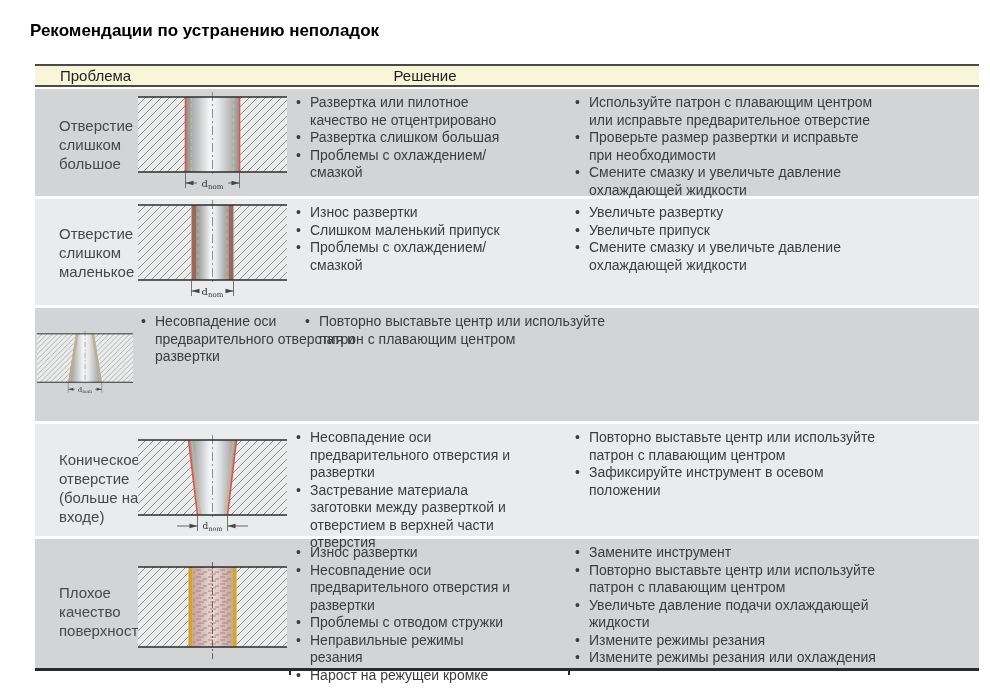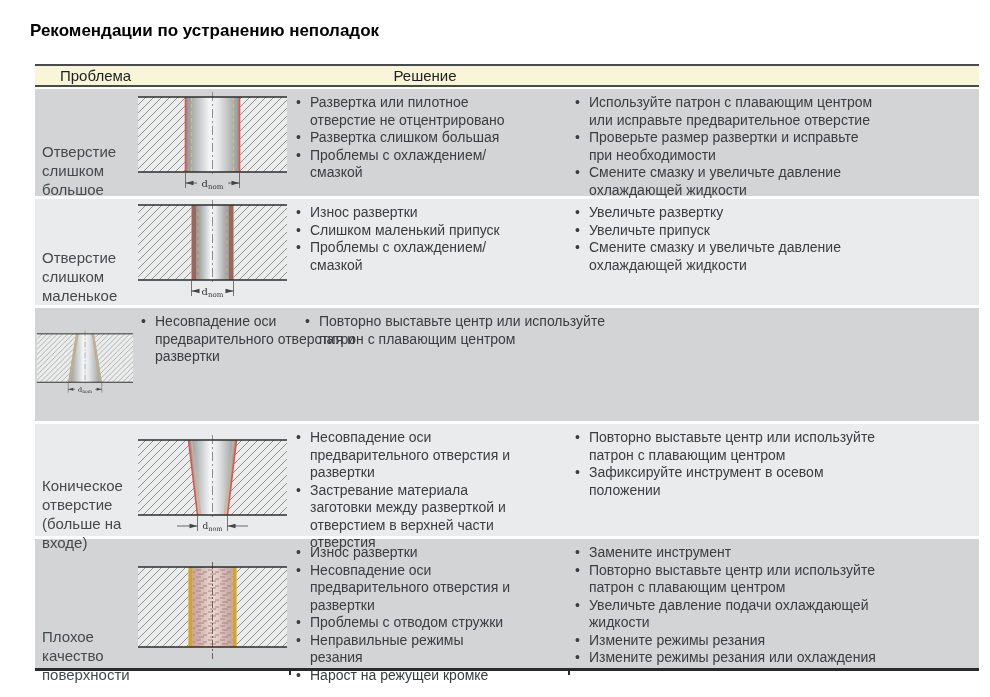--- a/index.html
+++ b/index.html
@@ -19,21 +19,21 @@
     align-items:center;margin-bottom:2px;
     font-size:15px;color:#1f1f1f;
   }
   .th-problem{padding-left:25px;}
   .th-cause{text-align:center;}
   .th-solution{text-align:center;}
   .trow{display:grid;grid-template-columns:100px 155px 270px 425px;margin-bottom:3px;}
   .bg-a{background:#d2d4d6;}
   .bg-b{background:#eaebed;}
   .h1{height:107px}.h2{height:106px}.h3{height:113px}.h4{height:112px}.h5{height:129px;margin-bottom:0;}
-  .cell-problem{display:flex;align-items:flex-end;padding-left:7px;}
+  .cell-problem{display:flex;align-items:center;padding-left:24px;}
   .plabel{font-size:15px;line-height:19px;color:#46484a;}
   .cell-fig{display:flex;align-items:center;justify-content:center;}
   svg.fig{width:155px;display:block;}
   .cell-cause{padding:5px 0 0 6px;}
   .cell-solution{padding:5px 0 0 15px;}
   .cause-b{width:218px;}
   .sol-b{width:302px;}
   .bullet-item{display:flex;font-size:14px;line-height:17.5px;color:#3a3c3e;}
   .bullet{width:14px;flex:0 0 14px;}
   .bullet-text{flex:1;}
@@ -101,21 +101,21 @@
         <line x1="93" y1="91" x2="104.5" y2="91" stroke="#444" stroke-width="0.8"></line>
         <polygon points="50.5,91 58.5,88.7 58.5,93.3" fill="#444"></polygon>
         <polygon points="104.5,91 96.5,88.7 96.5,93.3" fill="#444"></polygon>
         <text x="77.5" y="94.5" text-anchor="middle" class="dim-text"><tspan>d</tspan><tspan dy="2" class="dim-sub">nom</tspan></text>
       </svg>
     </div>
     <div class="cell-cause">
       <div class="bullets cause-b">
           <div class="bullet-item">
             <span class="bullet">•</span>
-            <span class="bullet-text">Развертка или пилотное отверстие не отцентрировано</span>
+            <span class="bullet-text">Развертка или пилотное качество не отцентрировано</span>
           </div>
           <div class="bullet-item">
             <span class="bullet">•</span>
             <span class="bullet-text">Развертка слишком большая</span>
           </div>
           <div class="bullet-item">
             <span class="bullet">•</span>
             <span class="bullet-text">Проблемы с охлаждением/смазкой</span>
           </div>
         </div>

